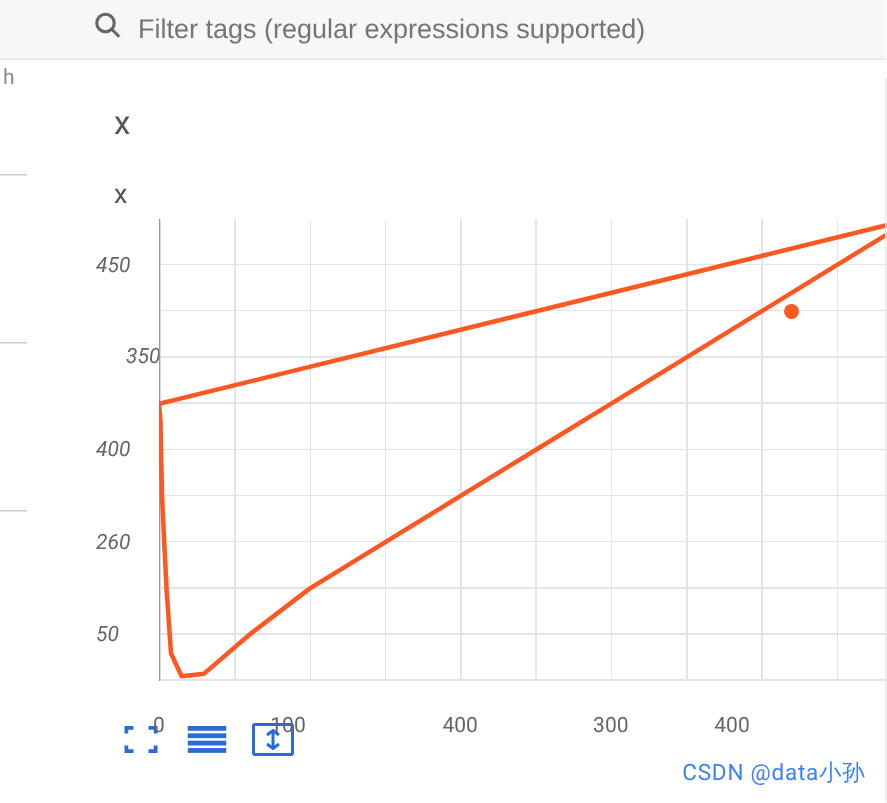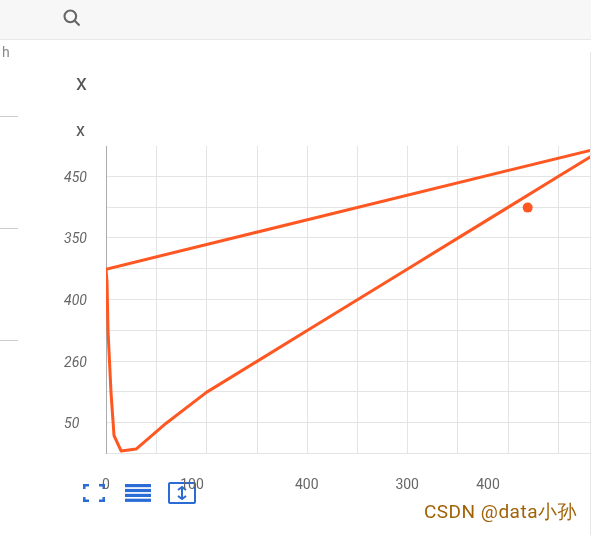--- a/index.html
+++ b/index.html
@@ -101,59 +101,60 @@
       display: flex; align-items: center; justify-content: center;
     }
     .tb-btn.boxed {
       border: 2px solid #2b6bd6;
       border-radius: 2px;
       padding: 2px;
     }
     .watermark {
       position: absolute;
       right: 14px; bottom: 10px;
-      color: #a16207;
-      font-size: 19px;
+      color: #3b82f6;
+      font-size: 15px;
       letter-spacing: 0.5px;
     }
     .right-border {
       position: absolute;
       right: 0; top: 52px; bottom: 0;
       width: 1px; background: #e6e6e6;
     }
   </style>
 </head>
 <body>
 
 <div class="topbar">
   <span>
     <svg width="20" height="20" viewBox="0 0 24 24" fill="none" stroke="#666" stroke-width="2.5">
       <circle cx="10" cy="10" r="7"></circle>
         <line x1="21" y1="21" x2="15" y2="15"></line>
     </svg>
   </span>
+  <input type="text" style="border: none; background: transparent; font-size: 18px; color: rgb(153, 153, 153); outline: none; width: 100%;" placeholder="Filter tags (regular expressions supported)">
 </div>
 
 <div class="left-edge">
   <span style="position:absolute;top:44px;left:2px;">h</span>
   <div class="tick-mark" style="top:116px;"></div>
   <div class="tick-mark" style="top:228px;"></div>
   <div class="tick-mark" style="top:340px;"></div>
 </div>
 
 <div class="panel">
   <div class="panel-tag">x</div>
   <div class="chart-title">x</div>
 
   <div class="chart-wrap">
     <div class="y-axis" id="y-axis">
         <span style="top: 277.2px;">50</span>
         <span style="top: 215.6px;">260</span>
         <span style="top: 154px;">400</span>
-        <span style="top: 92.4px;">350</span>
+        <span style="top: 92.4px; margin-left: 20px;">350</span>
         <span style="top: 30.8px;">450</span>
       </div>
     <div class="plot">
       <svg id="plot-svg" viewBox="0 0 502 308" preserveAspectRatio="none">
           <line x1="0" x2="0" y1="0" y2="308" stroke="#999" stroke-width="1.5"></line>
           <path d="M0.0 123.2 L1.0 135.5 L2.0 184.8 L5.0 246.4 L8.0 289.5 L15.1 304.9 L30.1 303.1 L60.2 277.2 L100.4 246.4 L150.6 215.6 L200.8 184.8 L251.0 154.0 L301.2 123.2 L351.4 92.4 L401.6 61.6 L451.8 30.8 L502.0 0.0 L0.0 123.2 " fill="none" stroke="#ff5722" stroke-width="3" stroke-linejoin="round"></path>
           <circle cx="421.68" cy="61.599999999999994" r="5" fill="#ff5722"></circle>
         </svg>
     </div>
     <div class="x-axis" id="x-axis">

